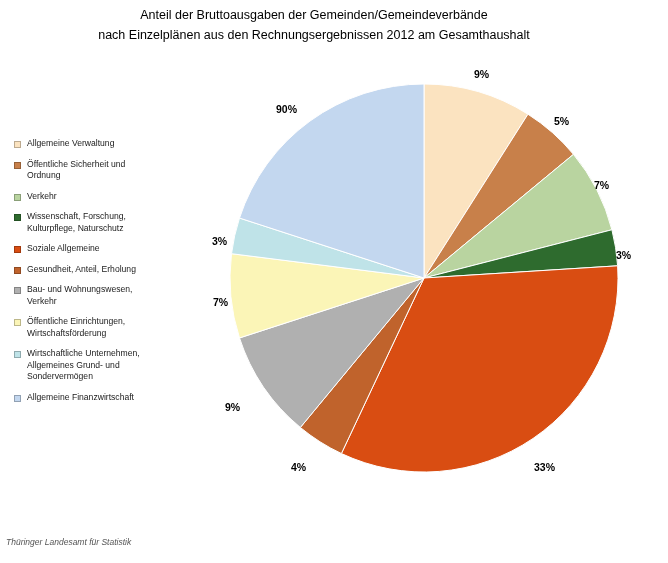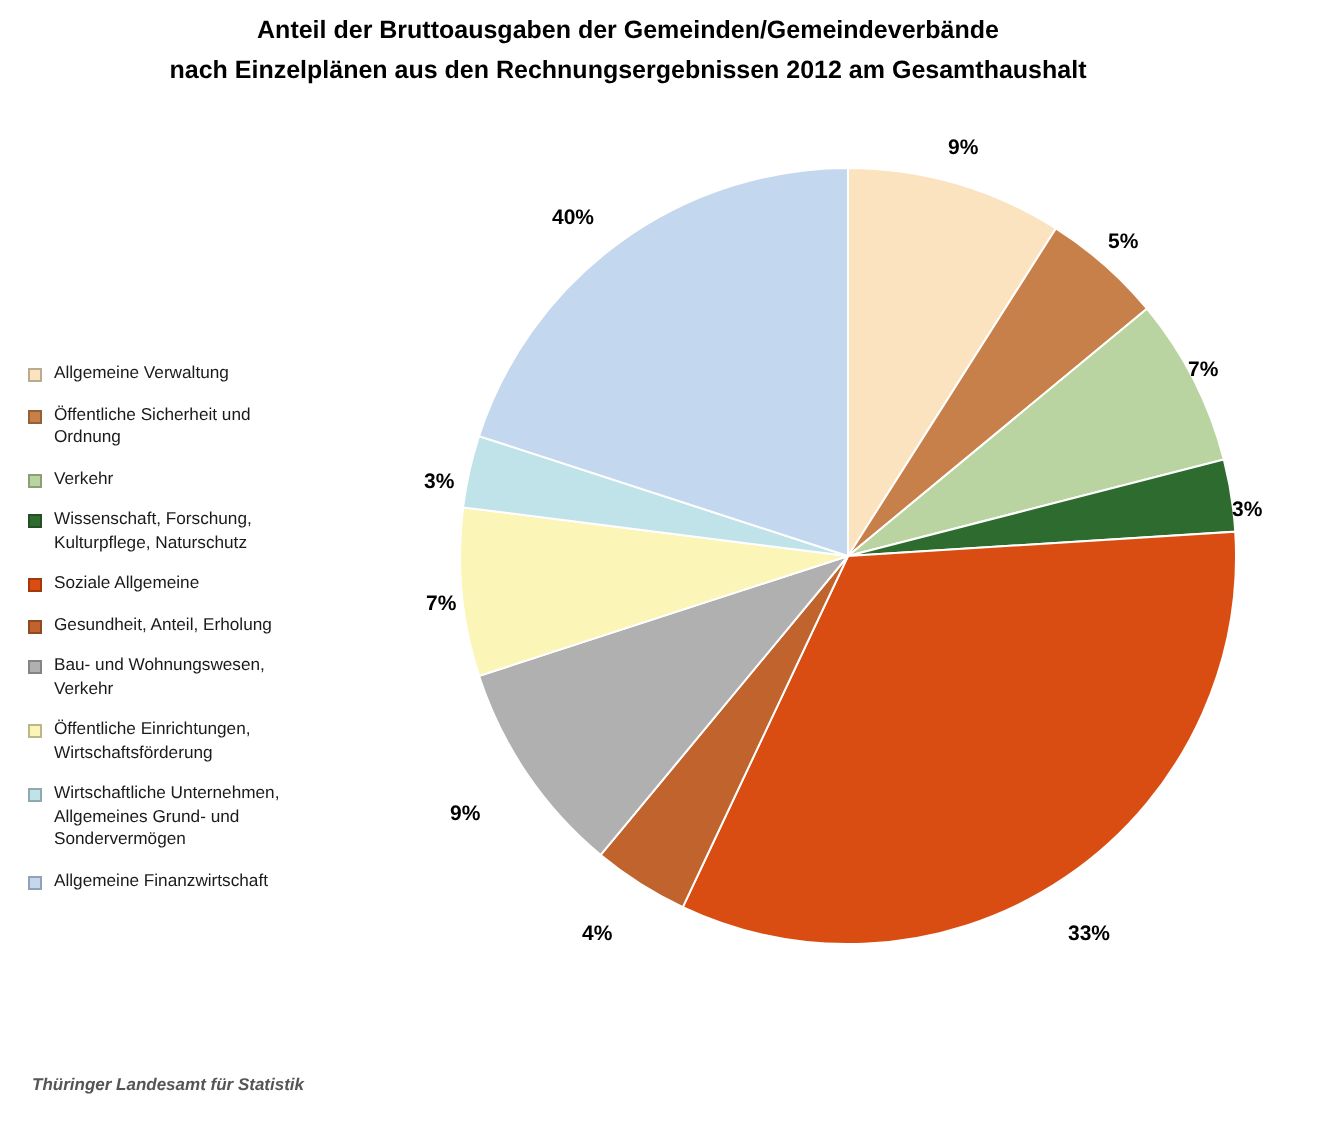--- a/index.html
+++ b/index.html
@@ -15,32 +15,31 @@
     overflow: hidden;
     position: relative;
   }
   .title {
     position: absolute;
     top: 5px;
     left: 0;
     width: 628px;
     text-align: center;
     font-size: 12.5px;
-    font-weight: bold;
+    font-weight: normal;
     line-height: 20px;
     color: #000;
   }
   .title .line2 { display: block; }
 
   .legend {
     position: absolute;
     left: 14px;
     top: 138px;
     width: 190px;
-    margin-top: 43px;
   }
   .legend-item {
     display: flex;
     align-items: flex-start;
     margin-bottom: 9px;
   }
   .legend-swatch {
     width: 7px;
     height: 7px;
     margin-top: 3px;
@@ -77,26 +76,25 @@
   .pct-label {
     position: absolute;
     font-size: 10.5px;
     font-weight: bold;
     color: #000;
     white-space: nowrap;
   }
 
   .source {
     position: absolute;
-    left: 16px;
+    left: 6px;
     bottom: 16px;
     font-size: 8.5px;
     color: #555555;
     font-style: italic;
-    font-weight: bold;
   }
 </style>
 </head>
 <body>
 
 <div class="title">
   <span>Anteil der Bruttoausgaben der Gemeinden/Gemeindeverbände</span>
   <span class="line2">nach Einzelplänen aus den Rechnungsergebnissen 2012 am Gesamthaushalt</span>
 </div>
 
@@ -167,16 +165,16 @@
 
   <div class="pct-label" style="left:258px; top:6px;">9%</div>
   <div class="pct-label" style="left:338px; top:53px;">5%</div>
   <div class="pct-label" style="left:378px; top:117px;">7%</div>
   <div class="pct-label" style="left:400px; top:187px;">3%</div>
   <div class="pct-label" style="left:318px; top:399px;text-align:right;">33%</div>
   <div class="pct-label" style="left:75px; top:399px;">4%</div>
   <div class="pct-label" style="left:9px; top:339px;">9%</div>
   <div class="pct-label" style="left:-3px; top:234px;">7%</div>
   <div class="pct-label" style="left:-4px; top:173px;">3%</div>
-  <div class="pct-label" style="left:60px; top:41px;">40%</div>
+  <div class="pct-label" style="left:60px; top:41px;">90%</div>
 </div>
 
 <div class="source">Thüringer Landesamt für Statistik</div>
 
 </body></html>

